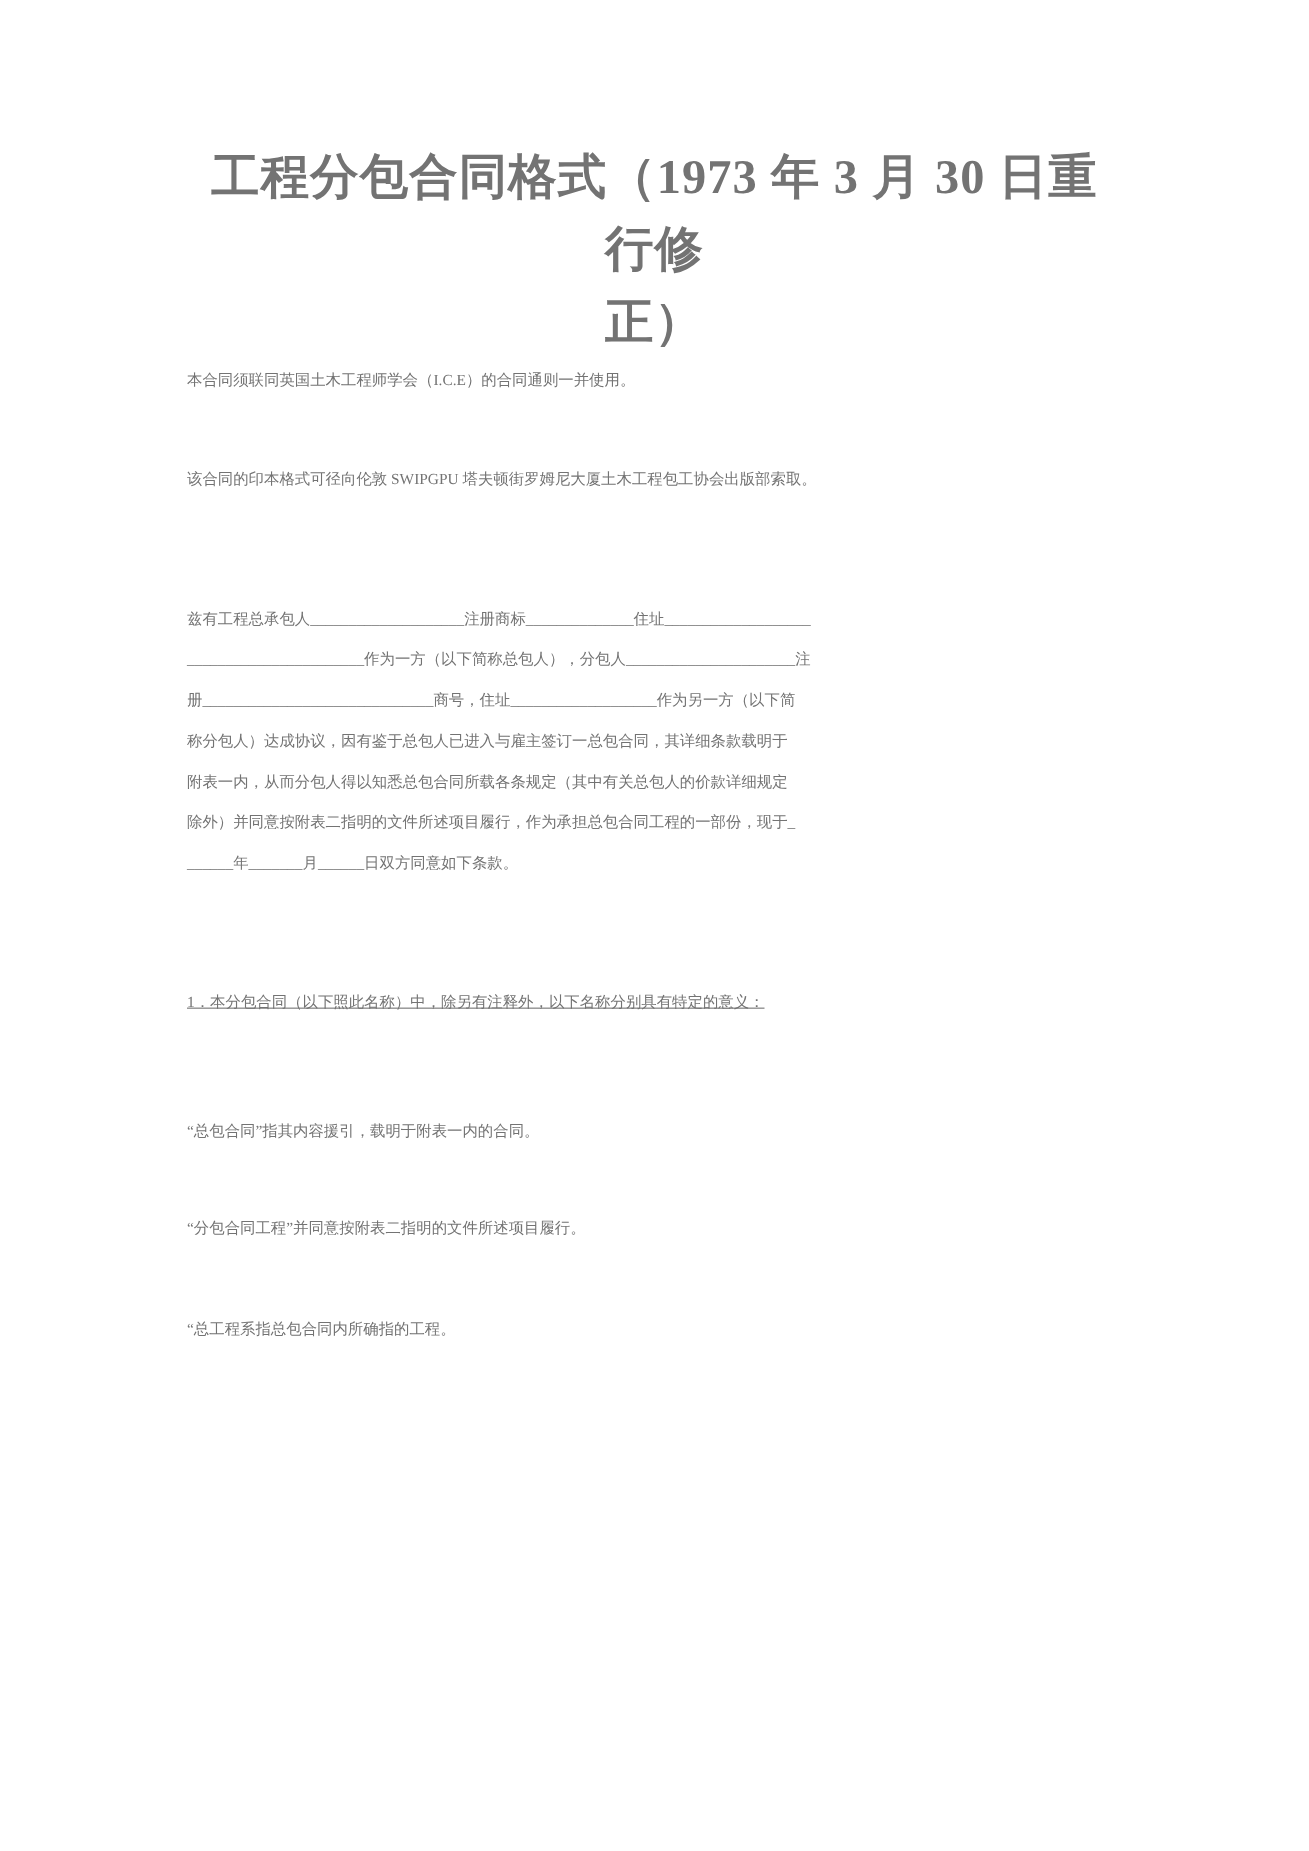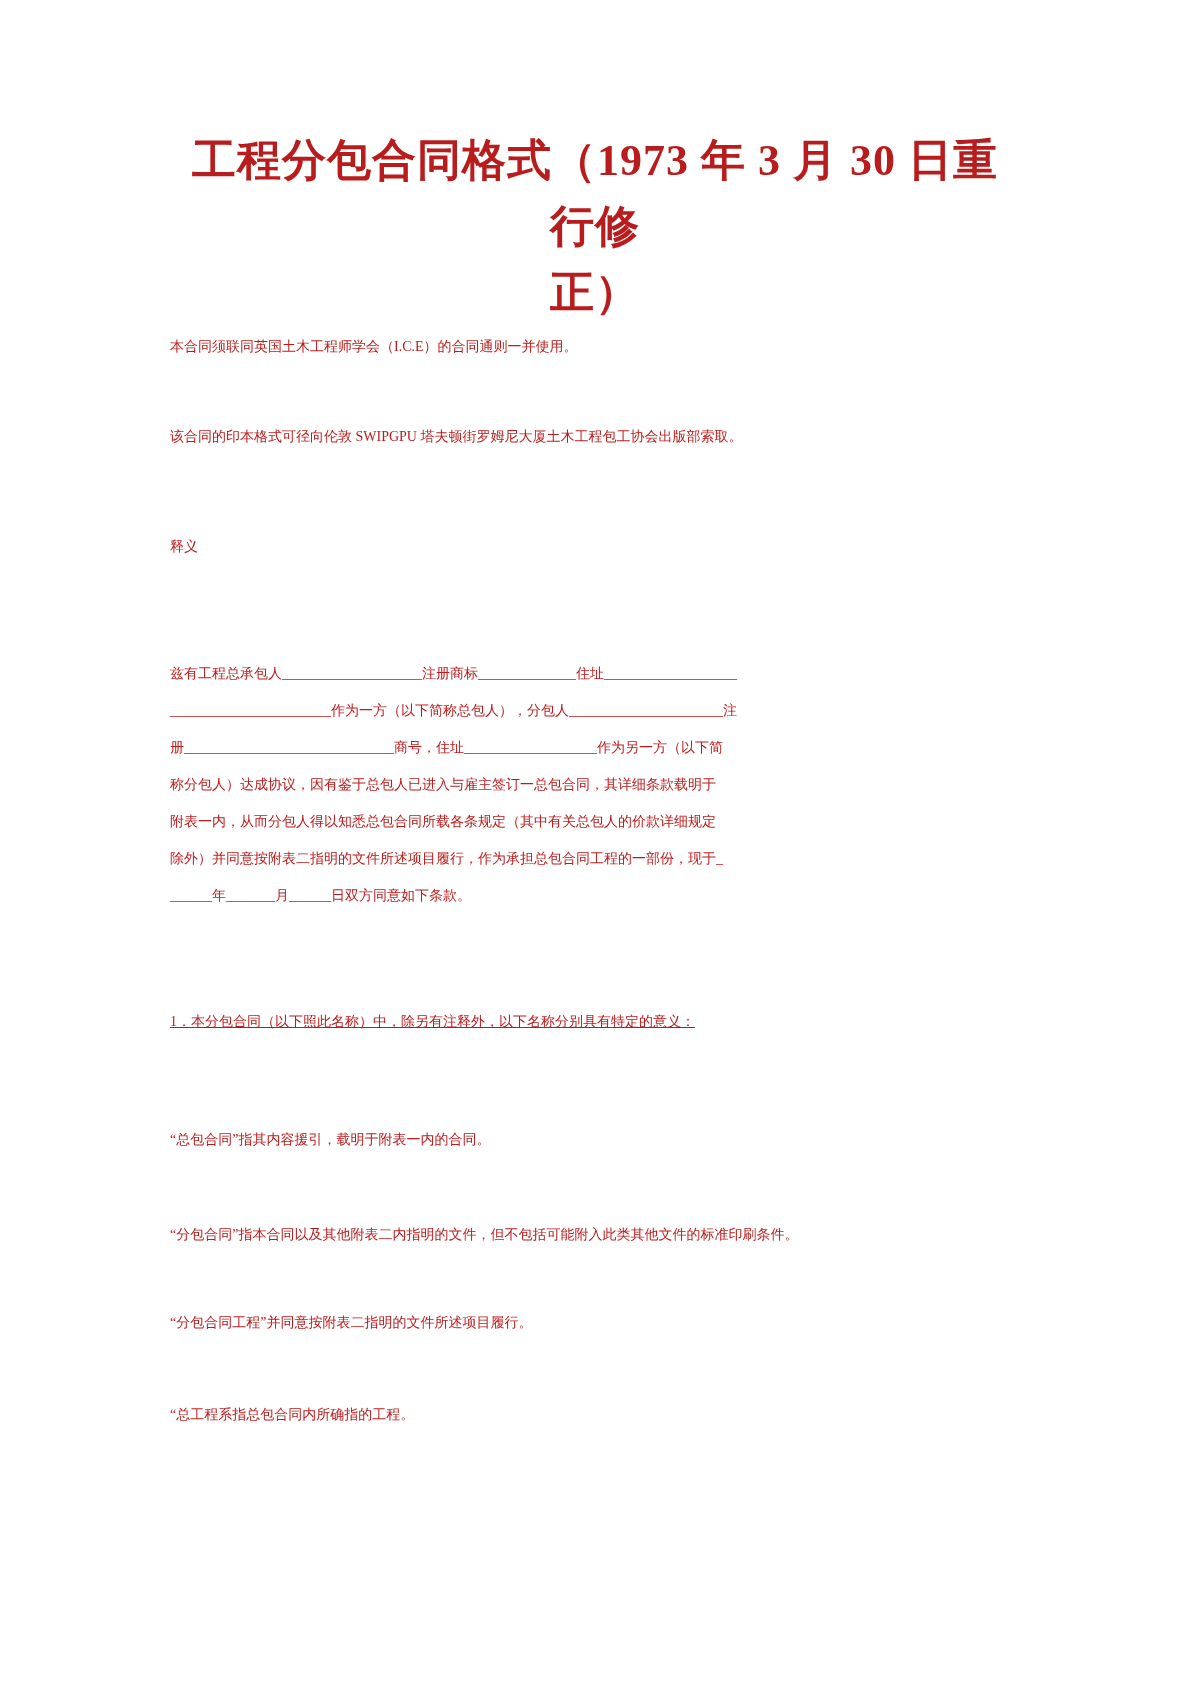--- a/index.html
+++ b/index.html
@@ -10,21 +10,21 @@
   .page {
     position: relative;
     width: 1190px;
     height: 1683px;
     margin: 0 auto;
     background: #ffffff;
     box-sizing: border-box;
     padding: 0 170px;
     overflow: hidden;
     font-family: "Liberation Serif", "DejaVu Serif", serif;
-    color: #b91c1c;
+    color: #737373;
   }
   .doc-title {
     margin-top: 128px;
     font-size: 44px;
     font-weight: bold;
     line-height: 66px;
     text-align: center;
     white-space: pre-line;
     letter-spacing: 1px;
   }
@@ -50,34 +50,32 @@
 
 <div class="page">
 
   <div class="doc-title">工程分包合同格式（1973 年 3 月 30 日重行修
 正）</div>
 
   <div class="para m-usage">本合同须联同英国土木工程师学会（I.C.E）的合同通则一并使用。</div>
 
   <div class="para m-availability">该合同的印本格式可径向伦敦 SWIPGPU 塔夫顿街罗姆尼大厦土木工程包工协会出版部索取。</div>
 
-  <div class="para m-heading">释义</div>
 
   <div class="para m-preamble">兹有工程总承包人____________________注册商标______________住址___________________
 _______________________作为一方（以下简称总包人），分包人______________________注
 册______________________________商号，住址___________________作为另一方（以下简
 称分包人）达成协议，因有鉴于总包人已进入与雇主签订一总包合同，其详细条款载明于
 附表一内，从而分包人得以知悉总包合同所载各条规定（其中有关总包人的价款详细规定
 除外）并同意按附表二指明的文件所述项目履行，作为承担总包合同工程的一部份，现于_
 ______年_______月______日双方同意如下条款。</div>
 
   <div class="para m-clause1">1．本分包合同（以下照此名称）中，除另有注释外，以下名称分别具有特定的意义：</div>
 
   <div class="para m-def0">“总包合同”指其内容援引，载明于附表一内的合同。</div>
 
-  <div class="para m-def1">“分包合同”指本合同以及其他附表二内指明的文件，但不包括可能附入此类其他文件的标准印刷条件。</div>
 
   <div class="para m-def2">“分包合同工程”并同意按附表二指明的文件所述项目履行。</div>
 
   <div class="para m-def3">“总工程系指总包合同内所确指的工程。</div>
 
 
 </div>
 
 </body></html>

